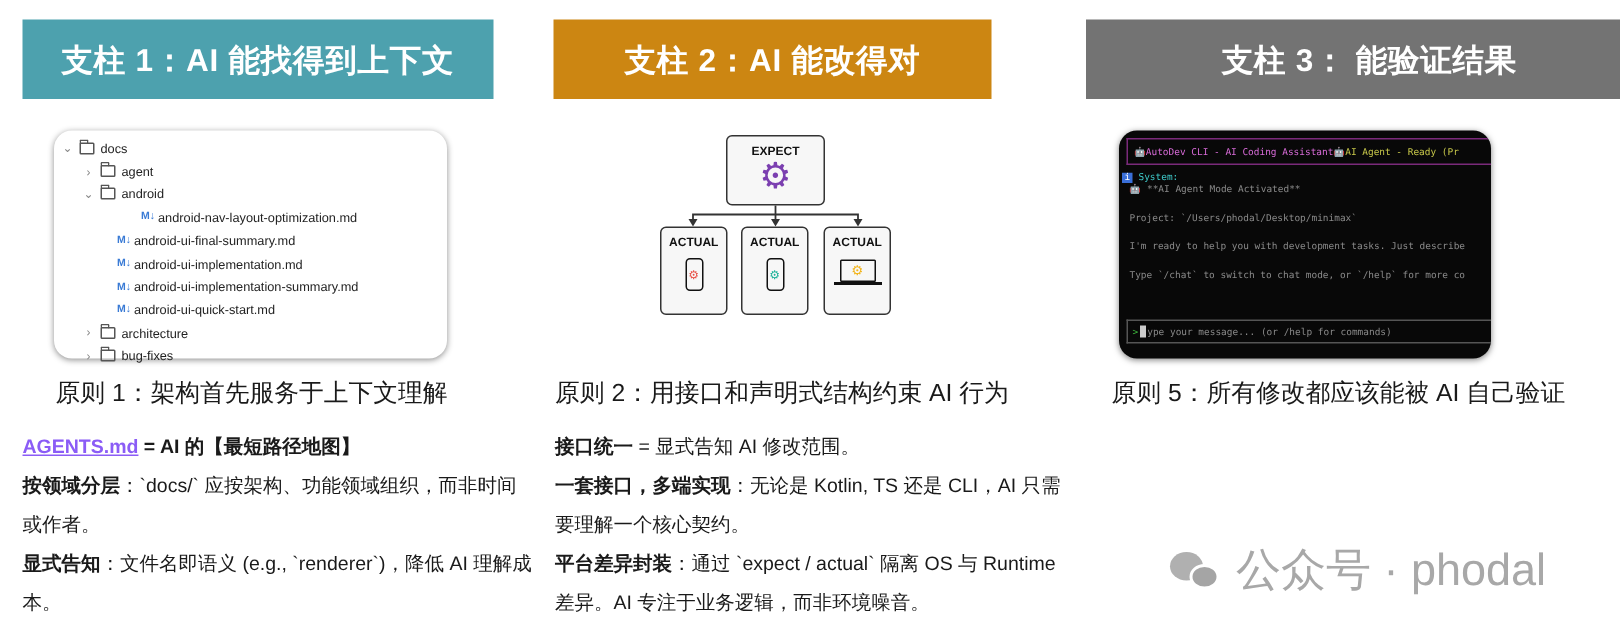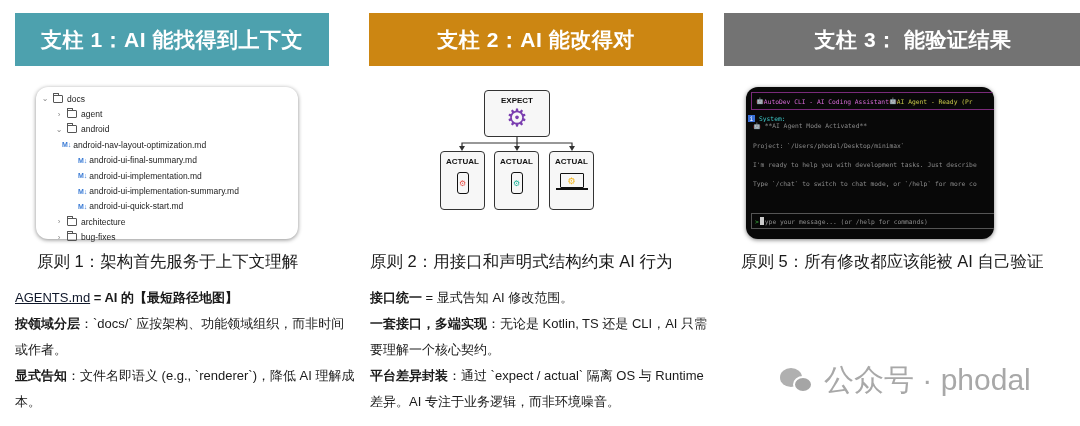--- a/index.html
+++ b/index.html
@@ -11,21 +11,21 @@
   .col-2 { left: 360px; width: 360px; }
   .col-3 { left: 720px; width: 360px; }
 
   .banner {
     position: absolute; top: 13px; height: 53px;
     color: #fff; font-weight: bold; font-size: 21px;
     display: flex; align-items: center; justify-content: center;
     letter-spacing: 0.5px;
   }
   .col-1 .banner { left: 15px; width: 314px; background: #4da1ae; }
-  .col-2 .banner { left: 9px; width: 334px; background: #cc8612; }
+  .col-2 .banner { left: 9px; width: 292px; background: #cc8612; }
   .col-3 .banner { left: 4px; width: 378px; background: #737373; }
 
   
   .tree {
     position: absolute; left: 36px; top: 87px; width: 262px; height: 152px;
     background: #fff; border-radius: 12px;
     box-shadow: 0 1px 4px rgba(0,0,0,0.45);
     font-size: 8.5px; color: #222; padding-top: 4px;
   }
   .tree-row { height: 15.4px; display: flex; align-items: center; white-space: nowrap; }
@@ -47,21 +47,21 @@
   .col-1 .principle { left: 37px; }
   .col-2 .principle { left: 10px; }
   .col-3 .principle { left: 21px; }
 
   .body-text { position: absolute; top: 285px; font-size: 13px; line-height: 26px; color: #1a1a1a; }
   .col-1 .body-text { left: 15px; width: 340px; }
   .col-2 .body-text { left: 10px; width: 350px; }
   .col-3 .body-text { left: 4px; width: 345px; }
   .body-text p { margin: 0; }
   .b { font-weight: bold; }
-  .link { color: #0f172a; text-decoration: underline; font-weight: normal; }
+  .link { color: #8b5cf6; text-decoration: underline; font-weight: bold; }
 
   
   .diagram { position: absolute; left: 80px; top: 88px; width: 160px; height: 126px; }
   .box {
     position: absolute; background: #f7f7f7; border: 1.3px solid #333; border-radius: 4px;
     display: flex; flex-direction: column; align-items: center; font-weight: bold; color: #111;
   }
   .box-expect { left: 44px; top: 2px; width: 66px; height: 47px; font-size: 8px; padding-top: 5px; }
   .box-actual { top: 63px; width: 45px; height: 59px; font-size: 8px; padding-top: 5px; }
   .gear { font-size: 24px; line-height: 24px; margin-top: 1px; }
@@ -124,21 +124,21 @@
       <div class="tree-row" style="padding-left: 18px;">
         <span class="chev">›</span>
         <span class="folder"></span>
         <span>agent</span>
       </div>
       <div class="tree-row" style="padding-left: 18px;">
         <span class="chev">⌄</span>
         <span class="folder"></span>
         <span>android</span>
       </div>
-      <div class="tree-row" style="padding-left: 16px; align-items: center;">
+      <div class="tree-row" style="padding-left: 48px; align-items: center;">
         <span class="chev"></span>
         <span class="md-badge">M↓</span>
         <span>android-nav-layout-optimization.md</span>
       </div>
       <div class="tree-row" style="padding-left: 32px;">
         <span class="chev"></span>
         <span class="md-badge">M↓</span>
         <span>android-ui-final-summary.md</span>
       </div>
       <div class="tree-row" style="padding-left: 32px;">

